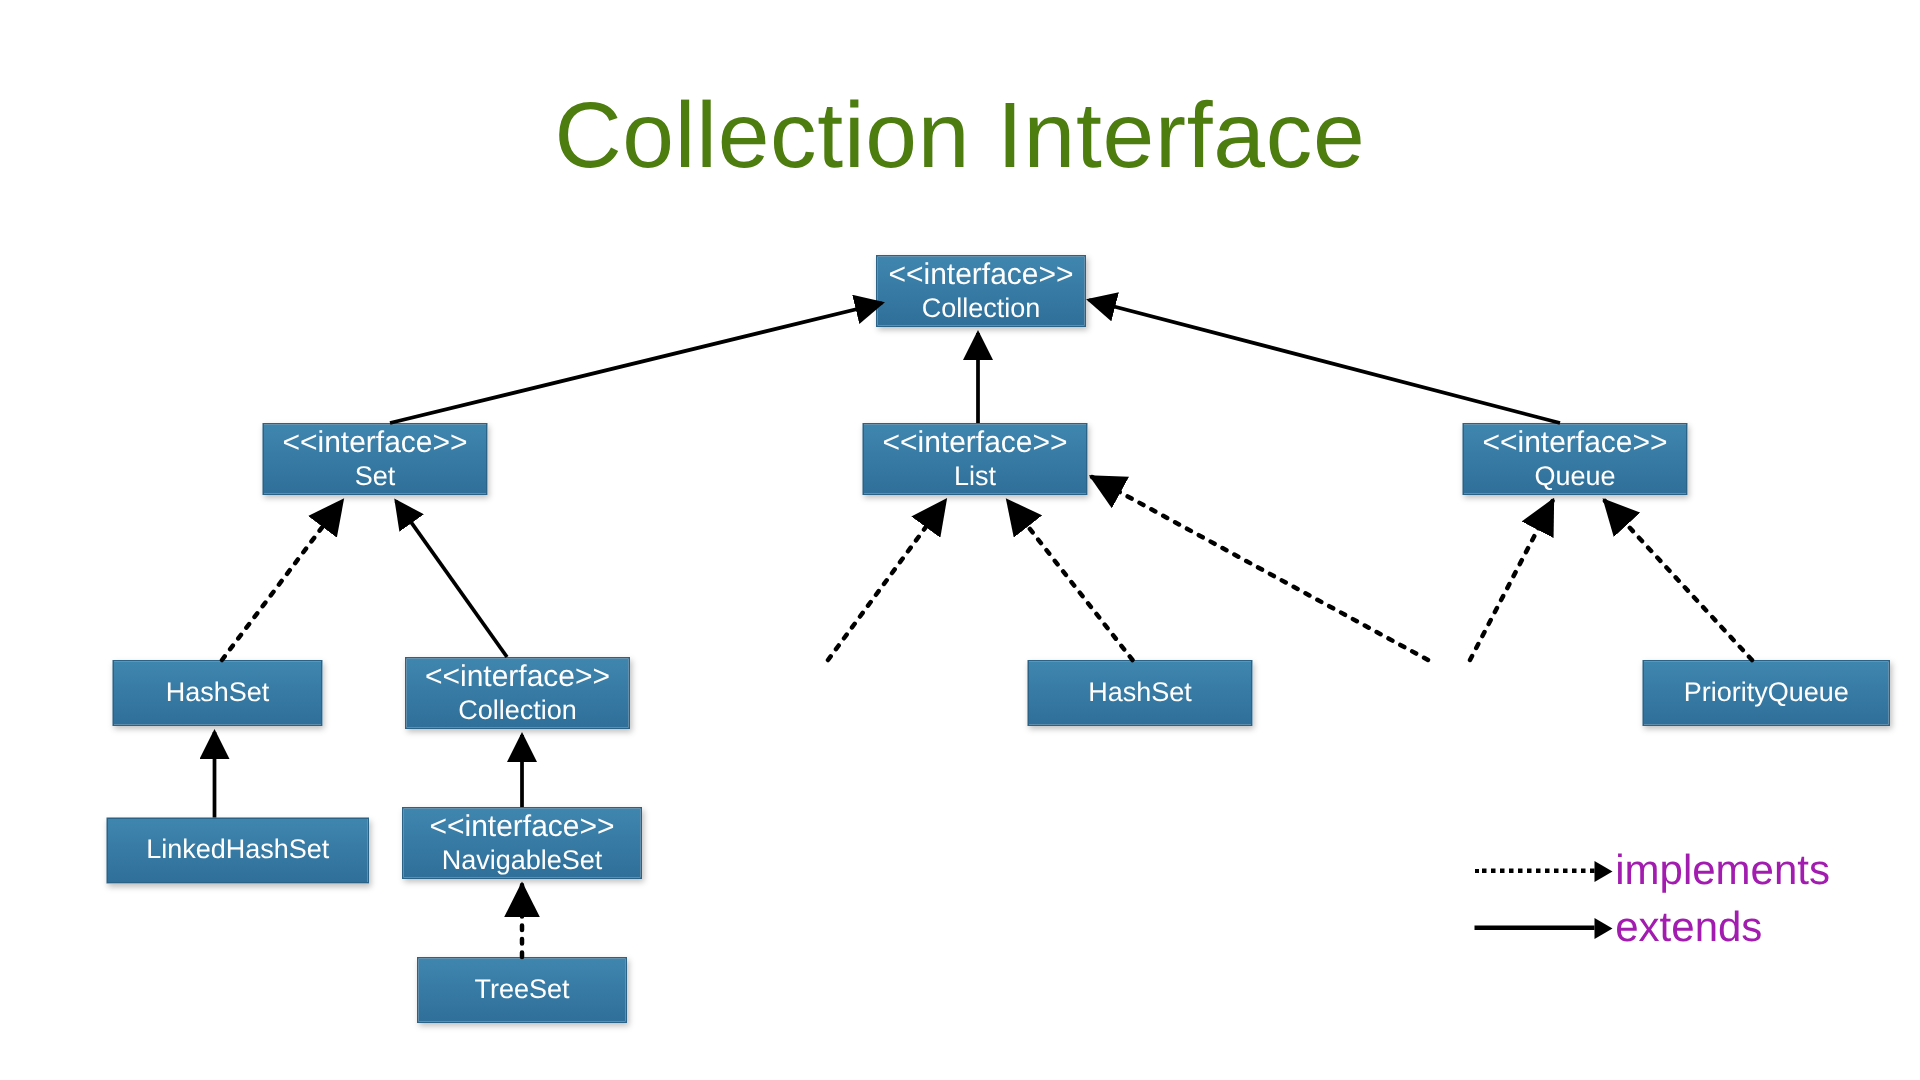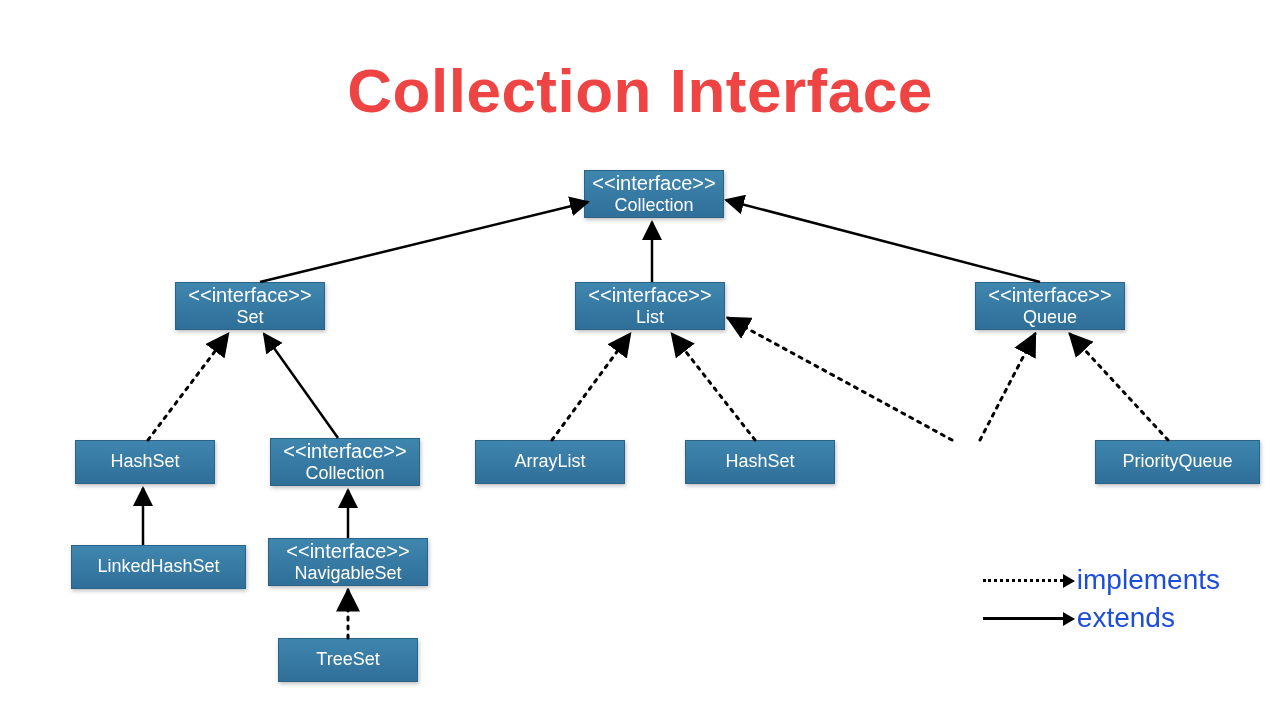--- a/index.html
+++ b/index.html
@@ -16,22 +16,22 @@
     width: 1280px;
     height: 720px;
   }
   .title {
     position: absolute;
     left: 0;
     right: 0;
     top: 55px;
     text-align: center;
     font-size: 62px;
-    color: #ef4444;
-    font-weight: 700;
+    color: #4d7c0f;
+    font-weight: 400;
     letter-spacing: 0.5px;
   }
   .node {
     position: absolute;
     background: #367fa9;
     background: linear-gradient(#3f86af, #2f6f99);
     color: #fff;
     text-align: center;
     border: 1px solid #2a6387;
     box-shadow: 1px 2px 4px rgba(0,0,0,.25);
@@ -44,21 +44,21 @@
     box-sizing: border-box;
   }
   .node .stereo {
     font-size: 20px;
   }
   .legend {
     position: absolute;
     right: 60px;
     bottom: 80px;
     font-size: 28px;
-    color: #1d4ed8;
+    color: #a21caf;
   }
   .legend-row {
     display: flex;
     align-items: center;
     gap: 14px;
     margin: 6px 0;
   }
   .legend-line {
     width: 80px;
     height: 0;
@@ -127,23 +127,20 @@
 
   <div class="node" style="left:268px; top:538px; width:160px; height:48px;">
     <span class="stereo">&lt;&lt;interface&gt;&gt;</span>
     <span>NavigableSet</span>
   </div>
 
   <div class="node" style="left:278px; top:638px; width:140px; height:44px;">
     <span>TreeSet</span>
   </div>
 
-  <div class="node" style="left:475px; top:440px; width:150px; height:44px;">
-    <span>ArrayList</span>
-  </div>
 
   <div class="node" style="left:685px; top:440px; width:150px; height:44px;">
     <span>HashSet</span>
   </div>
 
 
   <div class="node" style="left:1095px; top:440px; width:165px; height:44px;">
     <span>PriorityQueue</span>
   </div>
 

